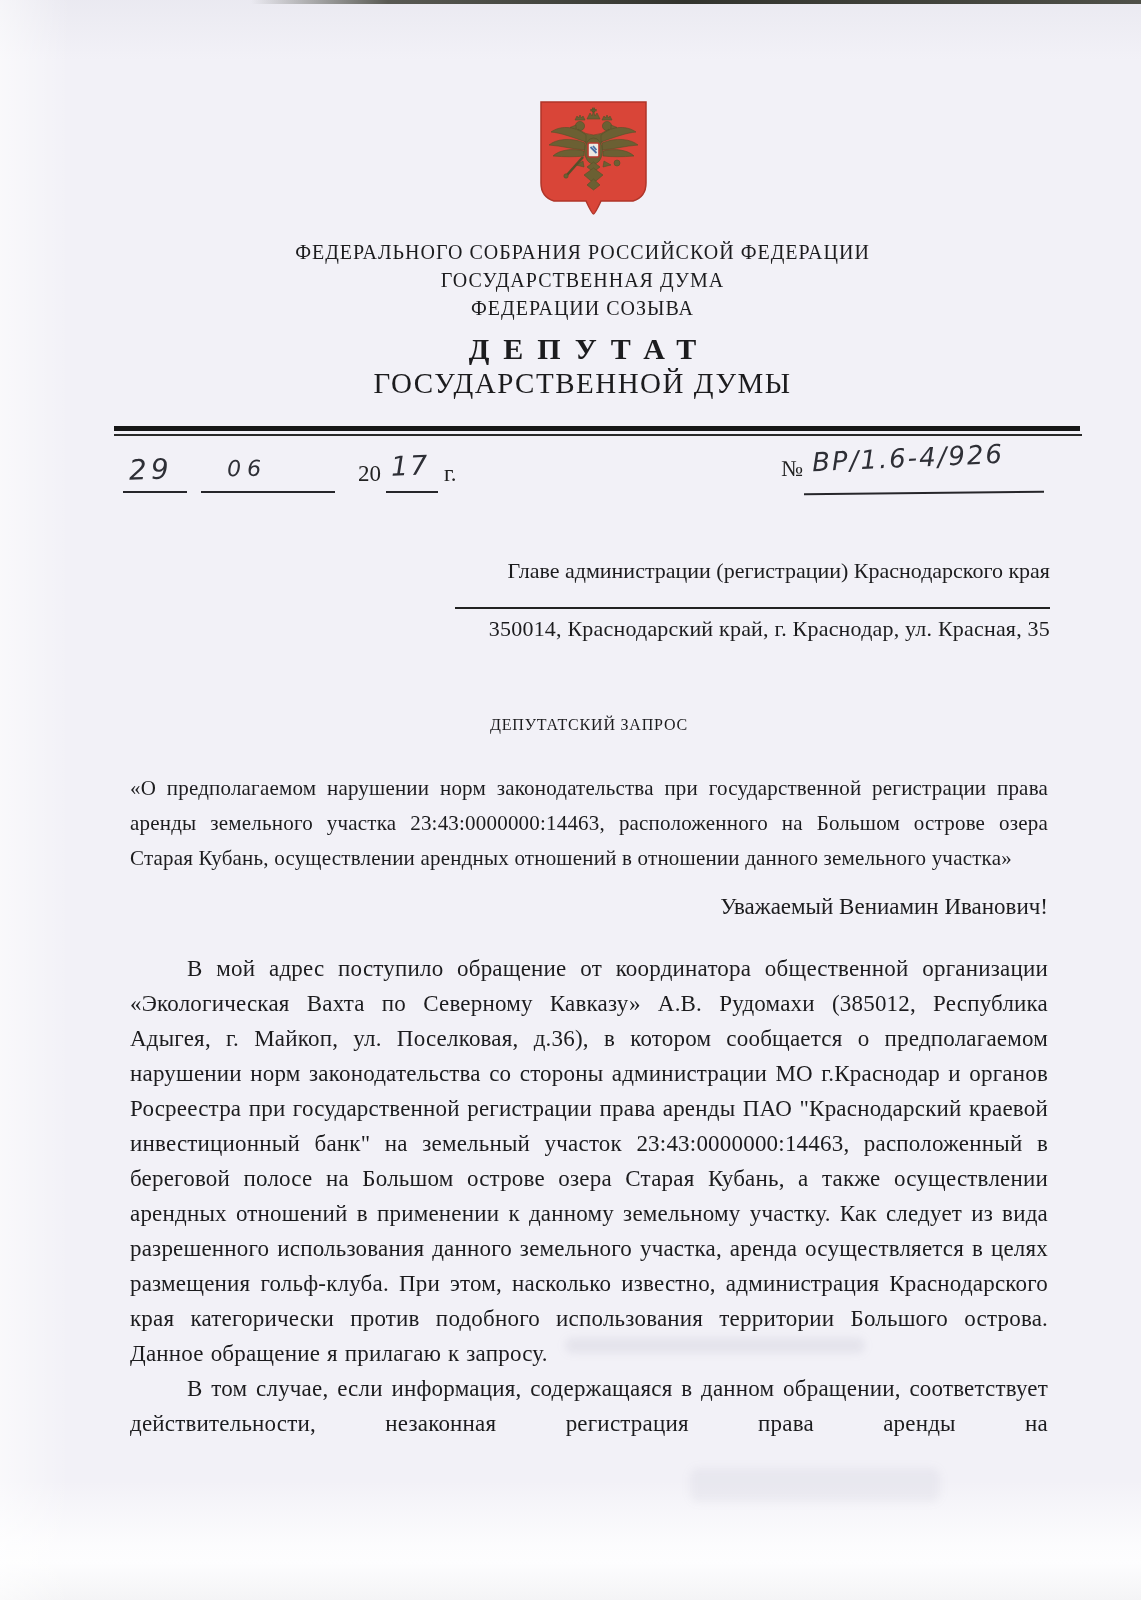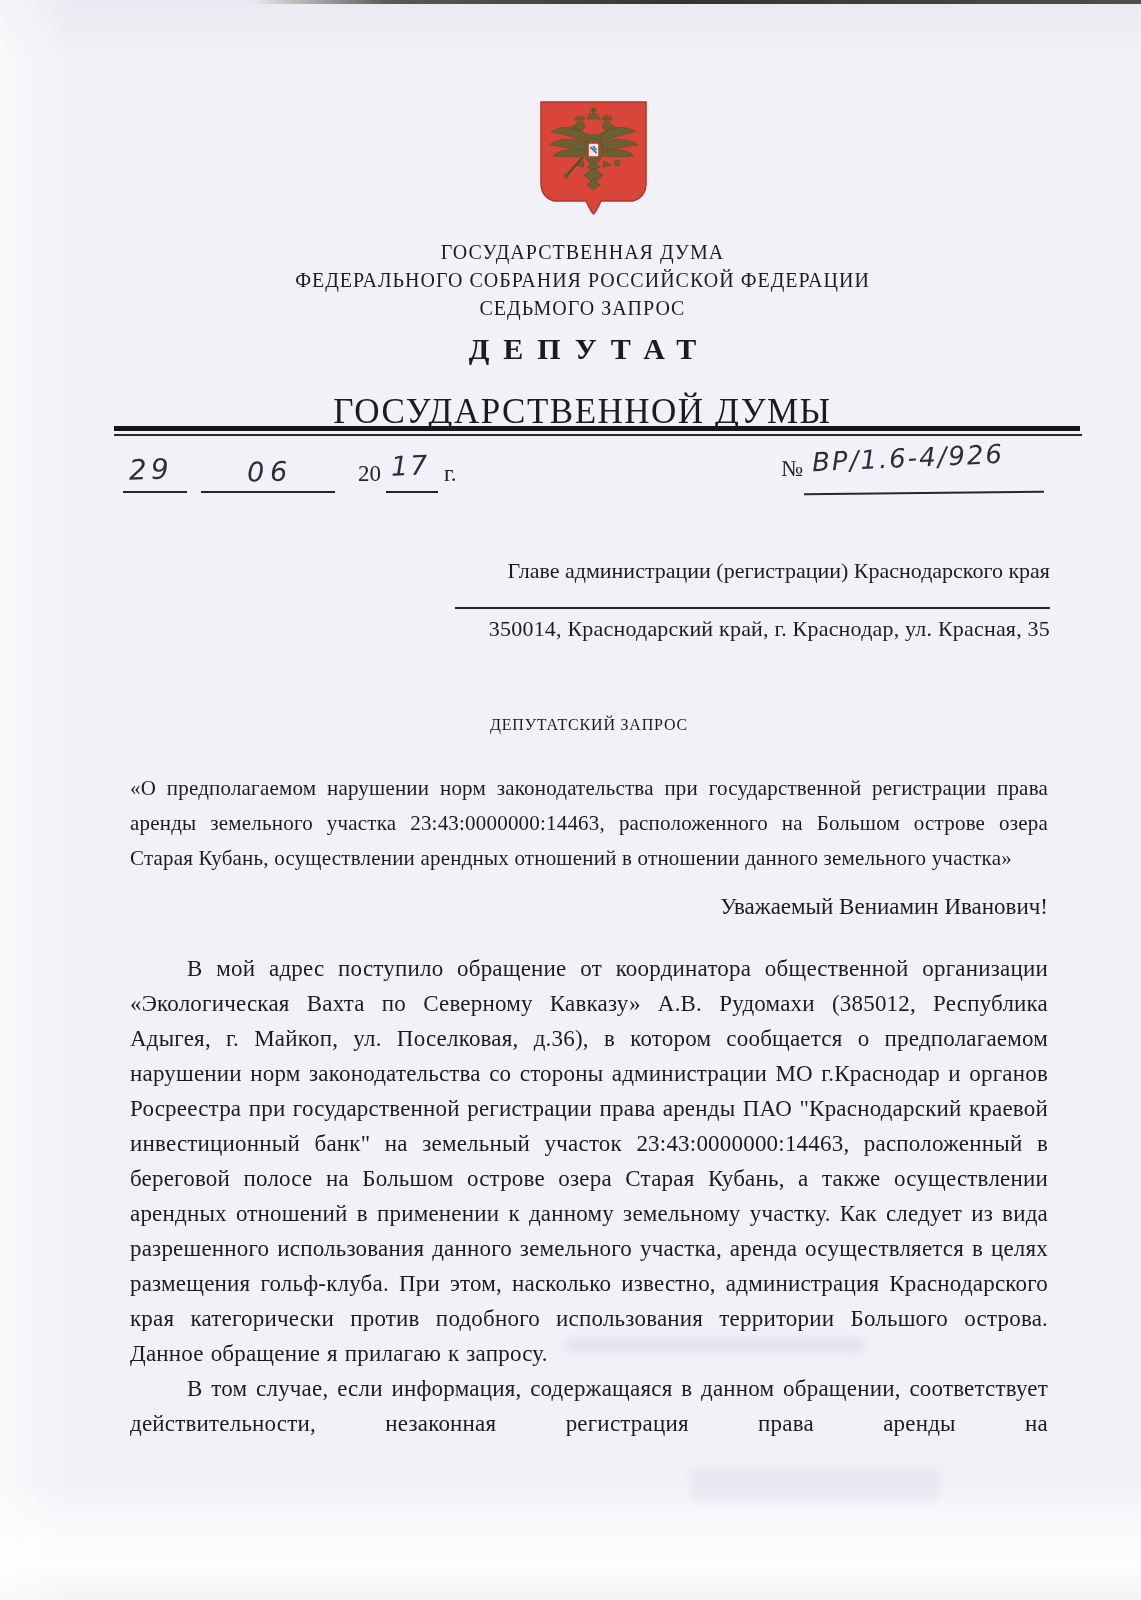--- a/index.html
+++ b/index.html
@@ -38,34 +38,34 @@
 
   
   .org-block {
     position: absolute; left: 100px; top: 238px; width: 965px;
     text-align: center; line-height: 28px; font-size: 20px; letter-spacing: 1px;
   }
   .role-block {
     position: absolute; left: 100px; top: 331px; width: 965px; text-align: center;
   }
   .role-line1 { font-size: 30px; font-weight: bold; letter-spacing: 14px; line-height: 36px; text-indent: 14px; text-align: center; }
-  .role-line2 { font-size: 35px; letter-spacing: 1.5px; line-height: 33px; margin-top: 28px; }
+  .role-line2 { font-size: 29px; letter-spacing: 1.5px; line-height: 33px; }
 
   .rule-thick { position: absolute; left: 114px; top: 426px; width: 966px; height: 5px; background: #171717; }
   .rule-thin  { position: absolute; left: 114px; top: 434px; width: 968px; height: 2px; background: #2a2a2a; }
 
   
   .printed { position: absolute; font-size: 23px; color: #222; }
   .hw {
     position: absolute;
     font-family: "DejaVu Sans", sans-serif;
     font-style: italic; color: #2e2f36;
   }
   .hw-day   { left: 129px; top: 453px; font-size: 28px; letter-spacing: 4px; transform: rotate(-2deg); }
-  .hw-month { left: 227px; top: 456px; font-size: 27px; letter-spacing: 6px; transform: rotate(-1deg); margin-left: 20px; }
+  .hw-month { left: 227px; top: 456px; font-size: 22px; letter-spacing: 6px; transform: rotate(-1deg); }
   .hw-year  { left: 391px; top: 450px; font-size: 27px; letter-spacing: 2px; transform: rotate(-2deg); }
   .hw-num   { left: 812px; top: 443px; font-size: 26px; letter-spacing: 2px; transform: rotate(-2.5deg); white-space: nowrap; }
   .pr-year   { left: 358px; top: 461px; text-align: right; }
   .pr-suffix { left: 444px; top: 461px; }
   .pr-numlabel { left: 781px; top: 456px; }
   .u-line { position: absolute; height: 2px; background: #26262a; }
   .u-day   { left: 123px; top: 491px; width: 64px; }
   .u-month { left: 201px; top: 491px; width: 134px; }
   .u-year  { left: 386px; top: 491px; width: 52px; }
   .u-num   { left: 804px; top: 492px; width: 240px; transform: rotate(-0.6deg); }
@@ -146,23 +146,23 @@
 
         <circle cx="80" cy="64" r="3"></circle>
       </g>
 
       <rect x="51" y="44" width="11" height="14" rx="1.5" fill="#ece9e2" stroke="#b8392e" stroke-width="1.6"></rect>
       <path d="M53.5,48 l6,6 M56,47 l3.5,4" stroke="#4a6fa5" stroke-width="1.8" fill="none"></path>
     </svg>
   </div>
 
   <div class="org-block">
+    <div>ФЕДЕРАЛЬНОГО СОБРАНИЯ РОССИЙСКОЙ ФЕДЕРАЦИИ</div>
     <div>ГОСУДАРСТВЕННАЯ ДУМА</div>
-    <div>ФЕДЕРАЛЬНОГО СОБРАНИЯ РОССИЙСКОЙ ФЕДЕРАЦИИ</div>
-    <div>СЕДЬМОГО ЗАПРОС</div>
+    <div>ФЕДЕРАЦИИ СОЗЫВА</div>
   </div>
 
   <div class="role-block">
     <div class="role-line1">ДЕПУТАТ</div>
     <div class="role-line2">ГОСУДАРСТВЕННОЙ ДУМЫ</div>
   </div>
 
   <div class="rule-thick"></div>
   <div class="rule-thin"></div>
 

